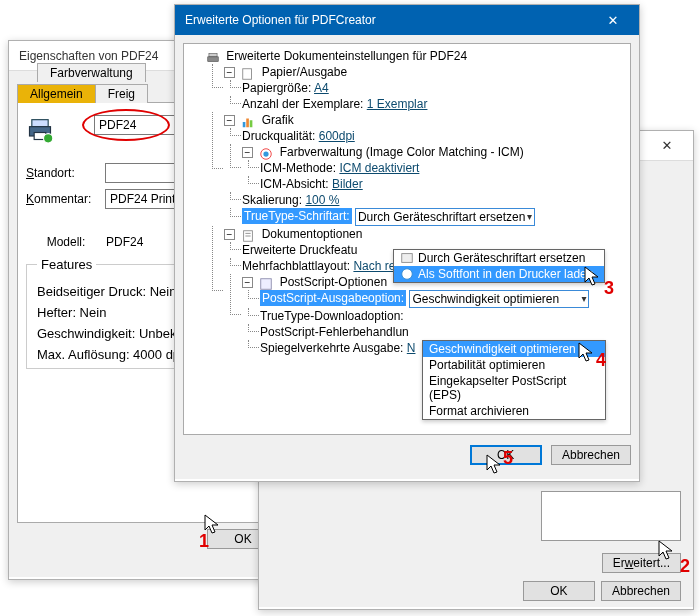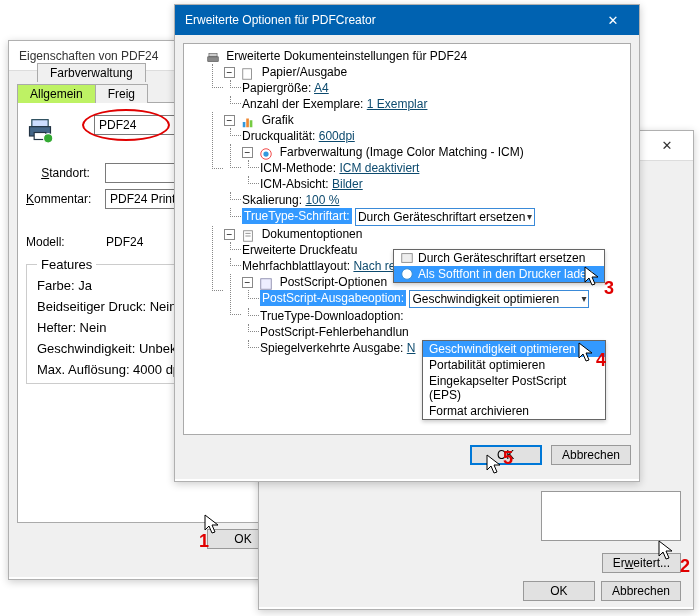--- a/index.html
+++ b/index.html
@@ -78,21 +78,21 @@
   }
   .tab {
     border: 1px solid #aaa;
     border-bottom: none;
     padding: 2px 12px;
     background: #f0f0f0;
     position: relative;
     top: 1px;
     margin-right: -1px;
   }
-  .tab.active { background: #bef264; z-index: 2; }
+  .tab.active { background: #eab308; z-index: 2; }
   .fieldset {
     border: 1px solid #ccc;
     margin: 8px 0;
     padding: 6px 10px;
     font-size: 13px;
   }
   .fieldset legend { padding: 0 4px; }
   
   .printer-icon svg { width: 28px; height: 28px; }
   .red-circle {
@@ -224,35 +224,34 @@
               <rect x="3" y="10" width="18" height="8" fill="#468" stroke="#234"></rect>
               <rect x="7" y="15" width="10" height="6" fill="#fff" stroke="#234"></rect>
               <circle cx="19" cy="20" r="4" fill="#3a3" stroke="#fff"></circle>
             </svg>
         </span>
         <input class="input" style="position: absolute; left: 68px; width: 120px;" value="PDF24">
         <div class="red-circle" style="left:56px; top:-6px; width:88px; height:32px;"></div>
       </div>
       <div style="height:48px;"></div>
       <div class="field-row">
-        <span class="label" style="width:80px;text-align:center;"><span class="underline">S</span>tandort:</span>
+        <span class="label" style="width:80px;"><span class="underline">S</span>tandort:</span>
         <input class="input" style="flex: 1 1 0%;">
       </div>
       <div class="field-row">
         <span class="label" style="width:80px;"><span class="underline">K</span>ommentar:</span>
         <input class="input" style="flex: 1 1 0%;" value="PDF24 Printer">
       </div>
       <div style="height:20px;"></div>
       <div class="field-row">
-        <span class="label" style="width:80px;">Modell:</span>
+        <span class="label" style="width:80px;text-align:center;">Modell:</span>
         <span>PDF24</span>
       </div>
       <fieldset class="fieldset">
         <legend>Features</legend>
-        <div>Farbe: Ja</div>
         <div style="margin-top:6px;">Beidseitiger Druck: Nein</div>
         <div style="margin-top:6px;">Hefter: Nein</div>
         <div style="margin-top:6px;">Geschwindigkeit: Unbekan</div>
         <div style="margin-top:6px;">Max. Auflösung: 4000 dpi</div>
       </fieldset>
       <div style="text-align:right; margin-top:28px;">
         <button class="btn"><span class="underline">E</span>instellungen</button>
       </div>
     </div>
     <div style="text-align:right; margin-top:6px;">

